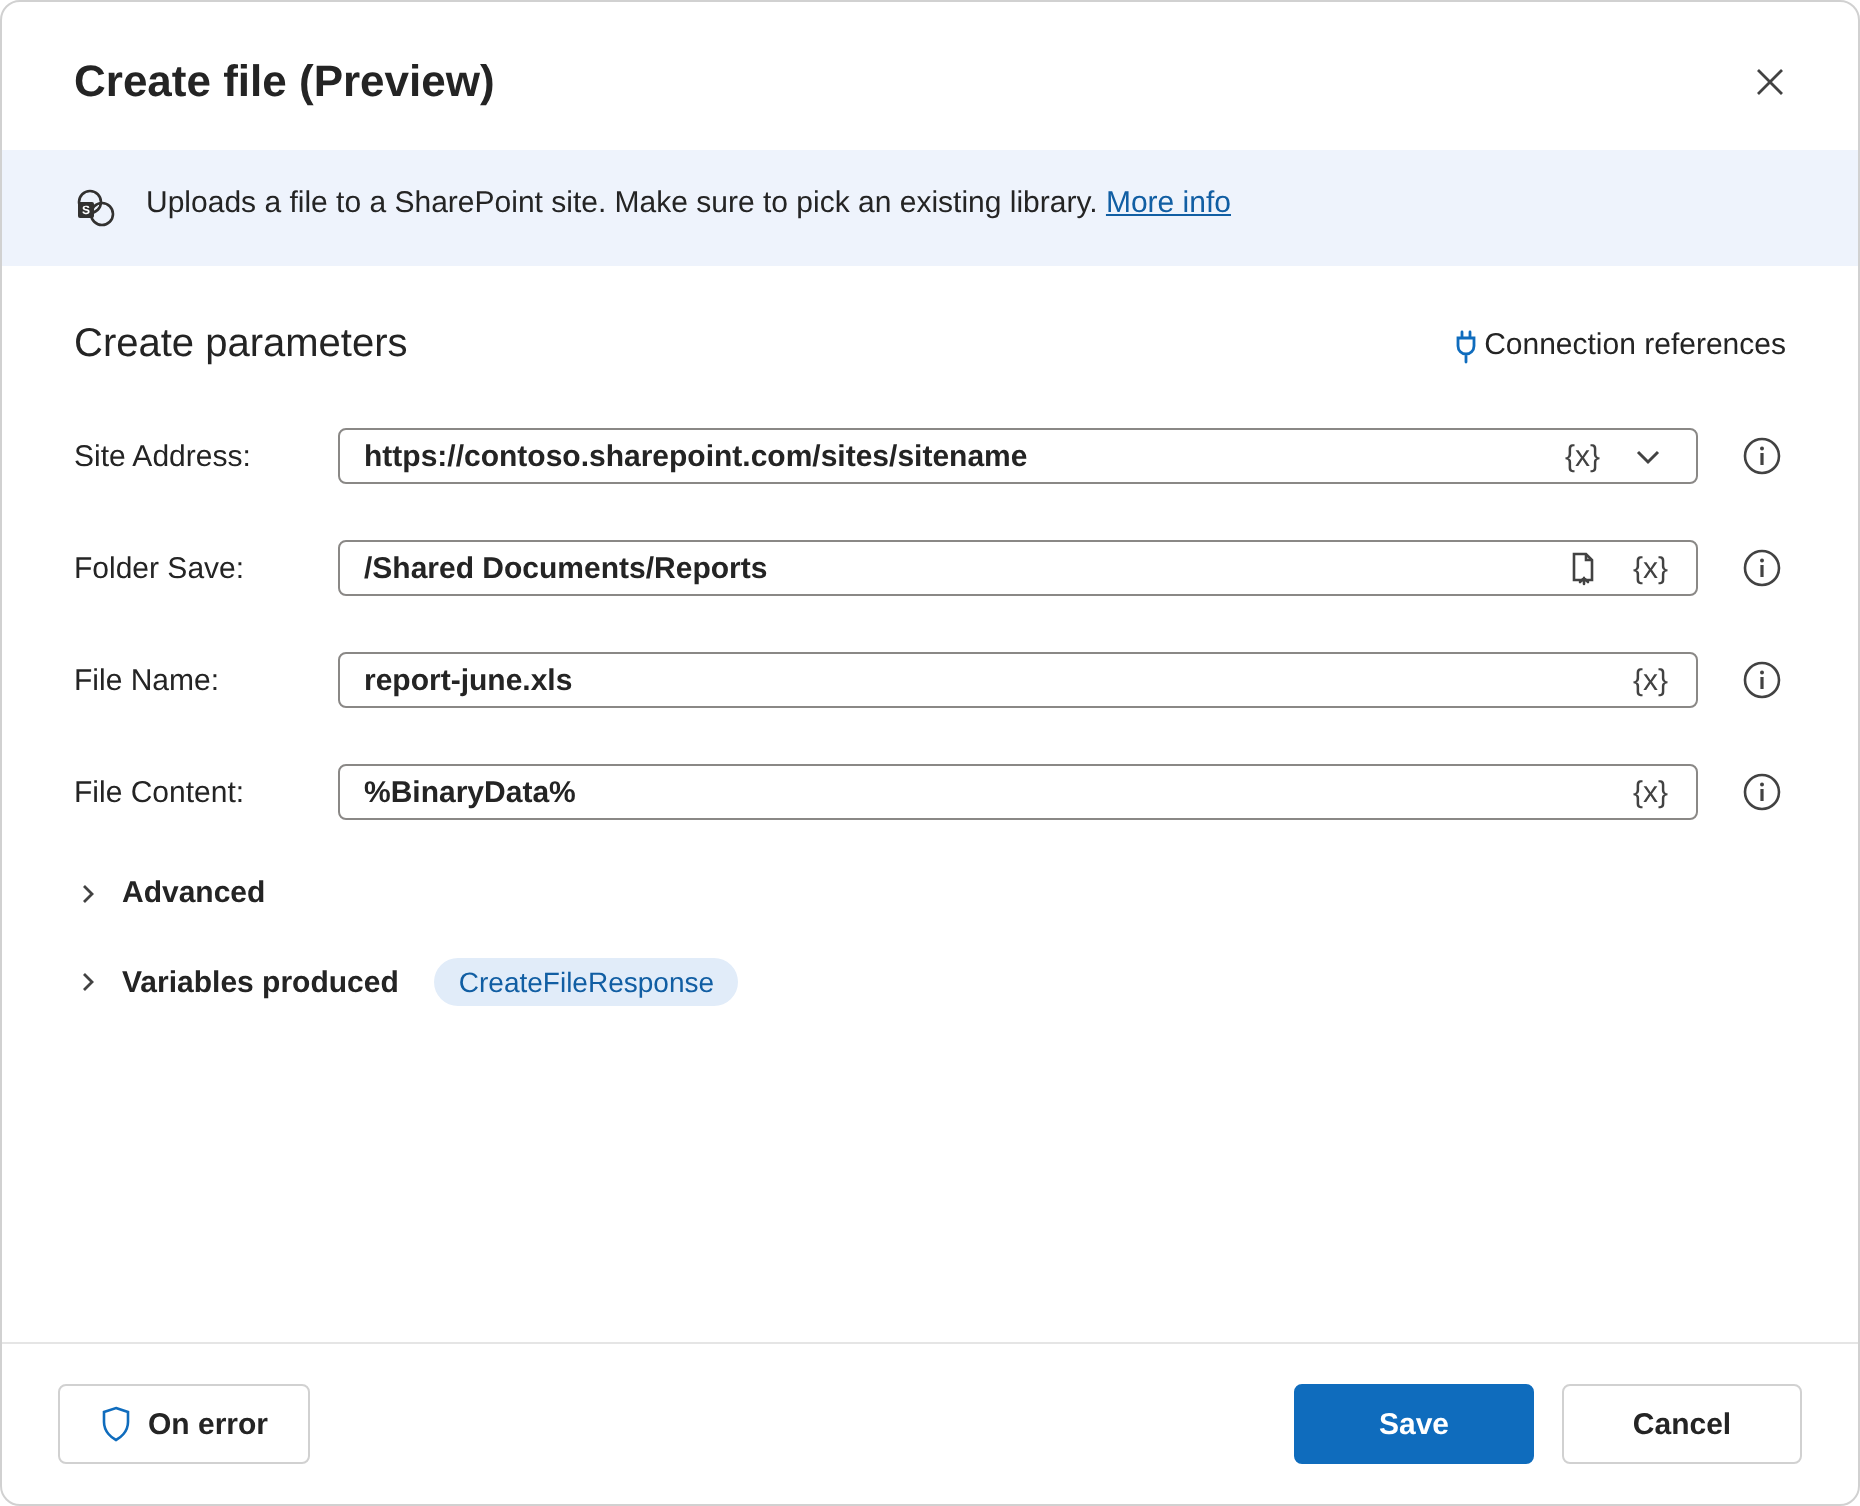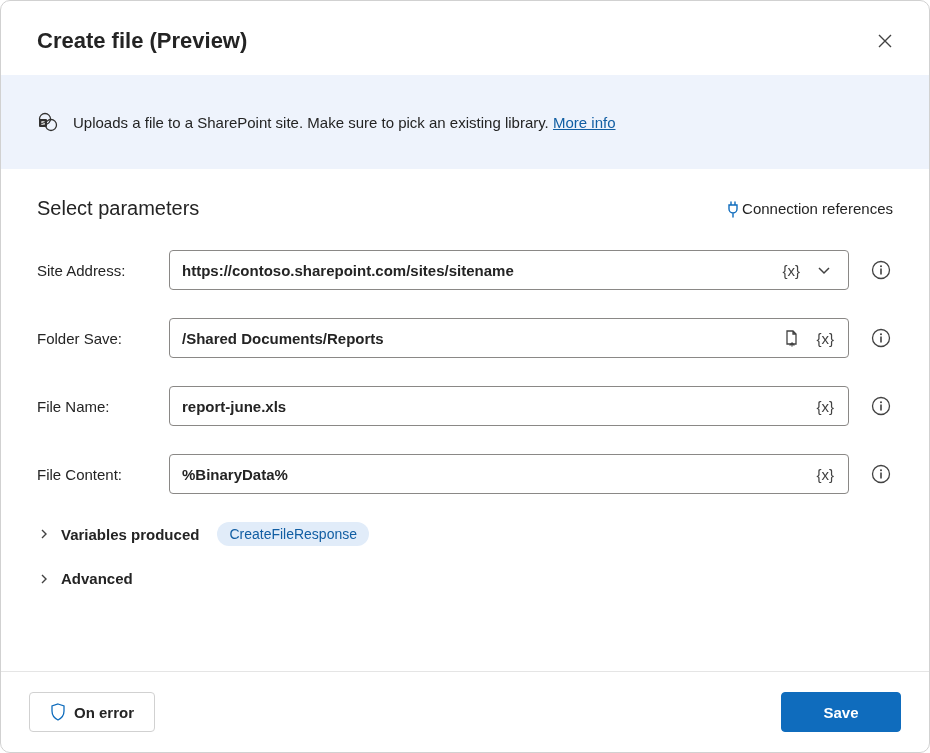--- a/index.html
+++ b/index.html
@@ -41,23 +41,22 @@
       display: flex;
       align-items: center;
       justify-content: center;
       cursor: pointer;
       border: none;
       background: none;
       color: #424242;
     }
     .info-banner {
       background: #eef3fc;
-      padding: 36px 36px;
-      display: flex;
-      align-items: center;
+      padding: 18px 36px;
+      display: flex;
       gap: 14px;
       color: #242424;
       font-size: 15px;
     }
     .info-banner a {
       color: #115ea3;
       text-decoration: underline;
     }
     .content {
       flex: 1;
@@ -94,21 +93,21 @@
       flex-shrink: 0;
       font-size: 15px;
       color: #242424;
     }
     .input-wrapper {
       flex: 1;
       display: flex;
       align-items: center;
       border: 1px solid #8a8886;
       border-radius: 4px;
-      height: 40px;
+      height: 28px;
       padding: 0 6px 0 12px;
       background: #fff;
     }
     .input-text {
       flex: 1;
       border: none;
       outline: none;
       font-size: 15px;
       font-weight: 600;
       color: #242424;
@@ -243,21 +242,21 @@
       </svg>
     </span>
     <span>
       <span>Uploads a file to a SharePoint site. Make sure to pick an existing library. </span><a href="#">More info</a>
     </span>
   </div>
 
   <div class="content">
 
     <div class="params-header">
-      <div class="params-title">Select parameters</div>
+      <div class="params-title">Create parameters</div>
       <div class="conn-refs">
         <span>
           <svg width="18" height="18" viewBox="0 0 18 18">
             <path d="M7 2 v3 M11 2 v3 M5 5 h8 v4 a4 4 0 0 1 -4 4 a4 4 0 0 1 -4 -4 z M9 13 v4" fill="none" stroke="#0f6cbd" stroke-width="1.4" stroke-linecap="round"></path>
           </svg>
         </span>
         <span>Connection references</span>
       </div>
     </div>
 
@@ -333,48 +332,49 @@
       </div>
       <button class="info-icon-btn">
         <svg width="20" height="20" viewBox="0 0 20 20">
             <circle cx="10" cy="10" r="8.5" fill="none" stroke="#424242" stroke-width="1.3"></circle>
             <circle cx="10" cy="6.2" r="1" fill="#424242"></circle>
             <rect x="9.2" y="8.5" width="1.6" height="6" fill="#424242"></rect>
           </svg>
       </button>
     </div>
 
+    <div class="expander" style="margin-top:10px;">
+      <span class="expander-chevron">
+        <svg width="12" height="12" viewBox="0 0 12 12">
+            <path d="M4 2 L8 6 L4 10" fill="none" stroke="#424242" stroke-width="1.4"></path>
+          </svg>
+      </span>
+      <strong>Advanced</strong>
+    </div>
+
     <div class="expander">
       <span class="expander-chevron">
         <svg width="12" height="12" viewBox="0 0 12 12">
             <path d="M4 2 L8 6 L4 10" fill="none" stroke="#424242" stroke-width="1.4"></path>
           </svg>
       </span>
       <strong>Variables produced</strong>
       <span class="var-chip">CreateFileResponse</span>
-    </div>
-
-    <div class="expander" style="margin-top:10px;">
-      <span class="expander-chevron">
-        <svg width="12" height="12" viewBox="0 0 12 12">
-            <path d="M4 2 L8 6 L4 10" fill="none" stroke="#424242" stroke-width="1.4"></path>
-          </svg>
-      </span>
-      <strong>Advanced</strong>
     </div>
 
   </div>
 
   <div class="footer">
     <button class="btn btn-onerror">
       <span>
         <svg width="16" height="18" viewBox="0 0 16 18">
             <path d="M8 1 L14 3 v5 c0 5 -4 8 -6 9 c-2 -1 -6 -4 -6 -9 v-5 z" fill="none" stroke="#0f6cbd" stroke-width="1.3"></path>
           </svg>
       </span>
       <span>On error</span>
     </button>
     <div class="footer-right">
       <button class="btn btn-primary">Save</button>
+      <button class="btn btn-default">Cancel</button>
     </div>
   </div>
 
 </div>
 
 </body></html>

